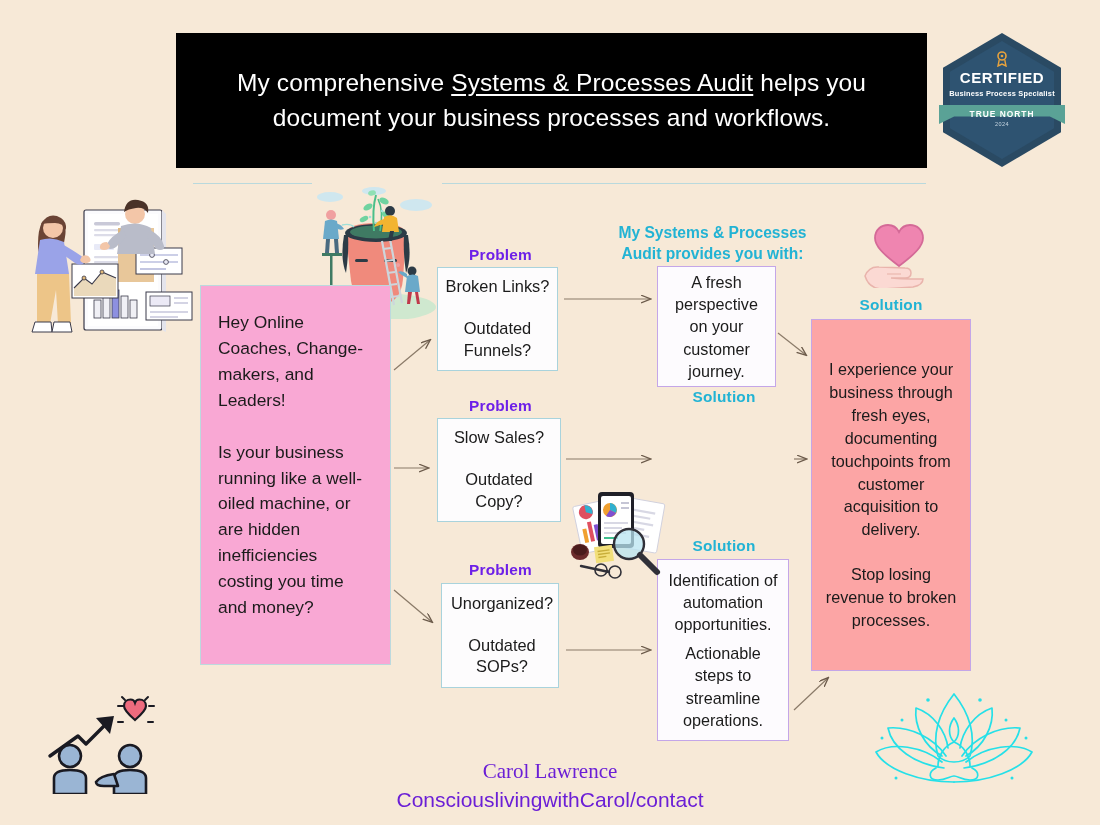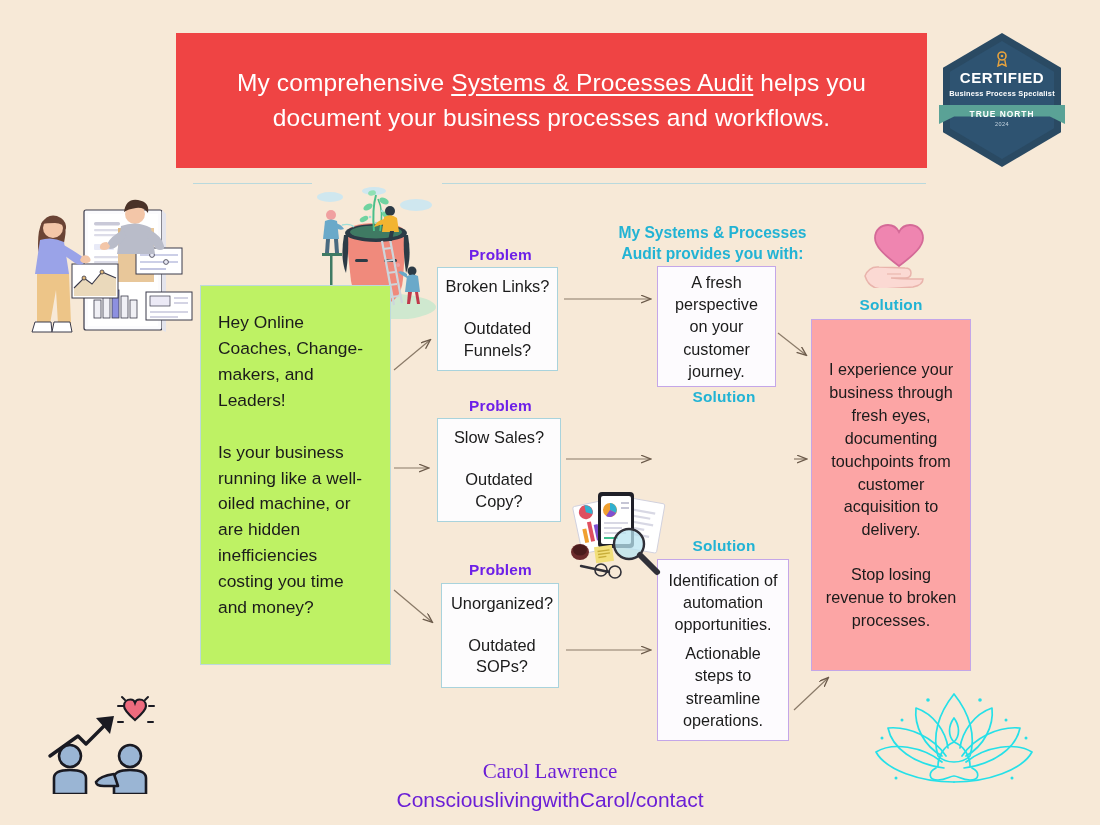--- a/index.html
+++ b/index.html
@@ -13,21 +13,21 @@
     position: relative;
   }
 
   .canvas { position: relative; width: 1100px; height: 825px; }
 
   
   .banner {
     position: absolute;
     left: 176px; top: 33px;
     width: 751px; height: 135px;
-    background: #ef4444;
+    background: #000000;
     display: flex;
     align-items: center;
     justify-content: center;
     padding: 1px 34px;
   }
   .banner-text {
     color: #ffffff;
     font-size: 24.5px;
     line-height: 1.42;
     text-align: center;
@@ -87,21 +87,21 @@
     position: absolute;
     left: 193px; top: 183px; width: 733px; height: 1px;
     background: #b9d9dd;
   }
 
   
   .intro-box {
     position: absolute;
     left: 200px; top: 285px;
     width: 191px; height: 380px;
-    background: #bef264;
+    background: #f9a8d4;
     border: 1px solid #bcd9dd;
     padding: 24px 18px 10px 17px;
   }
   .intro-text {
     font-size: 17.4px;
     line-height: 1.49;
     color: #1b1b1b;
     font-weight: 500;
     white-space: pre-line;
   }

